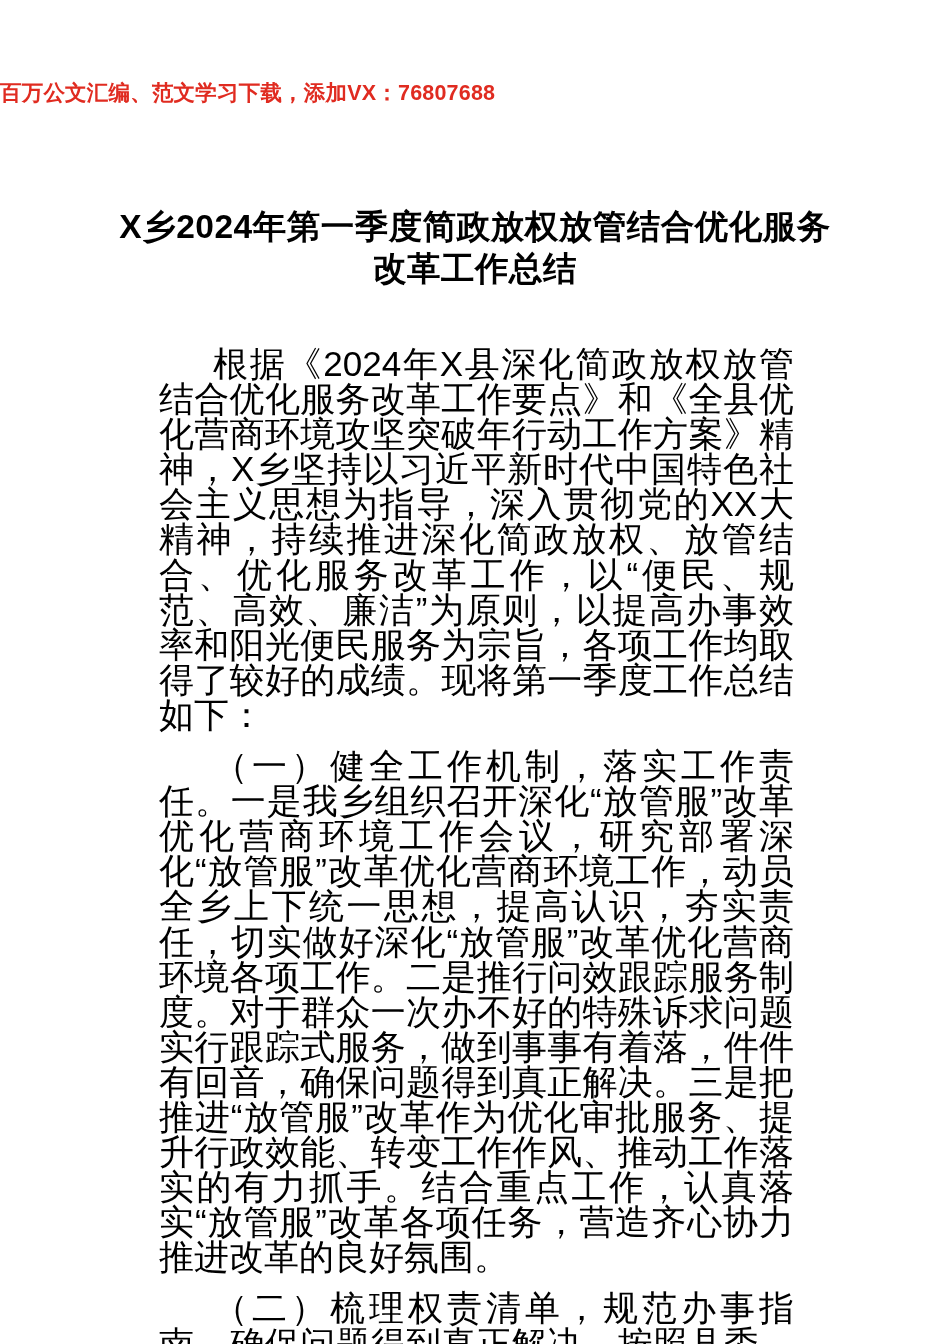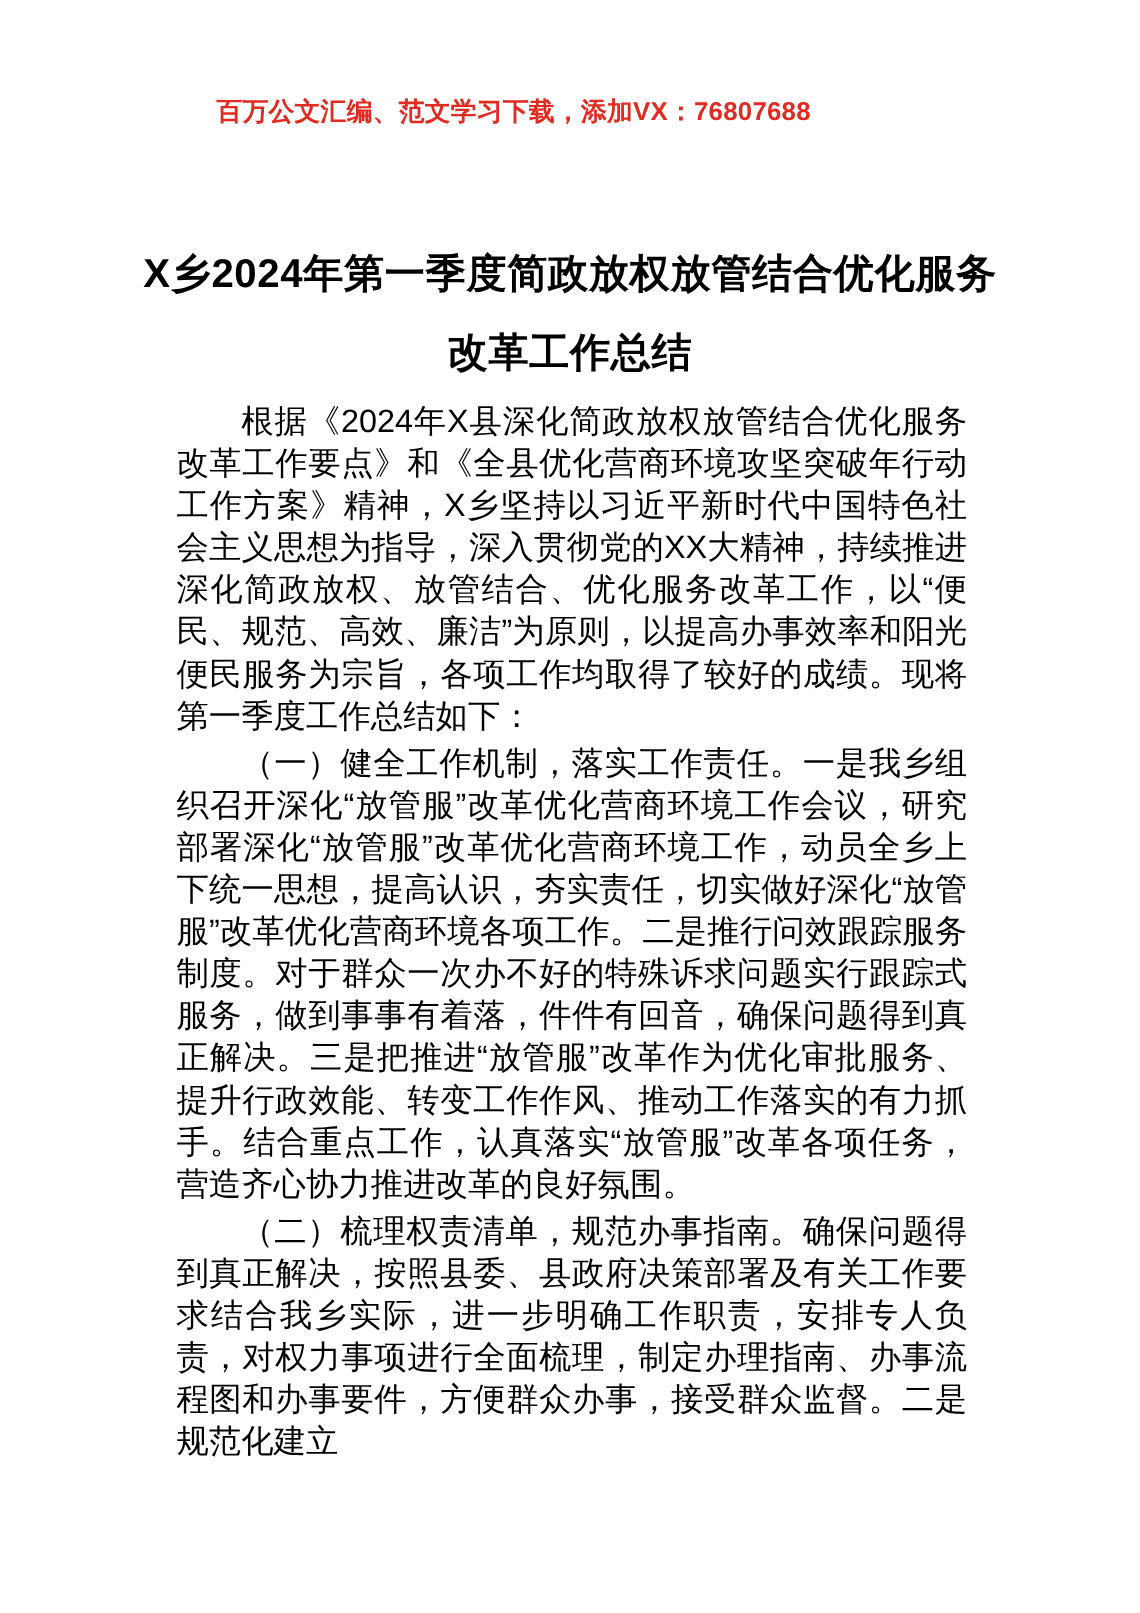--- a/index.html
+++ b/index.html
@@ -20,57 +20,56 @@
     overflow: hidden;
     box-sizing: border-box;
   }
 
   
   .promo-banner {
     position: absolute;
     left: 0;
     top: 83px;
     width: 856px;
-    text-align: center;
     line-height: 1;
   }
   .promo-text {
     display: inline-block;
     color: #e02b20;
     font-size: 21.5px;
     font-weight: 700;
     letter-spacing: 0.2px;
     white-space: nowrap;
     font-family: "Liberation Sans", "DejaVu Sans", sans-serif;
   }
 
   
   .doc-title {
     position: absolute;
     left: 115px;
-    top: 174px;
+    top: 184px;
     width: 720px;
     text-align: center;
     font-size: 33.5px;
     font-weight: 700;
-    line-height: 66px;
+    line-height: 42px;
     letter-spacing: 0.5px;
     font-family: "Liberation Sans", "DejaVu Sans", sans-serif;
   }
 
   
   .body-block {
     position: absolute;
     left: 143px;
     top: 330px;
     width: 667px;
   }
   .para {
-    margin: 4px;
-    font-size: 27px;
+    margin: 16px;
+    font-size: 35px;
     line-height: 35.1px;
     text-align: justify;
     text-justify: inter-character;
     letter-spacing: 0px;
     font-family: "Liberation Sans", "DejaVu Sans", sans-serif;
     text-indent: 54px;
     word-break: break-all;
   }
   .para.last-open {
     

